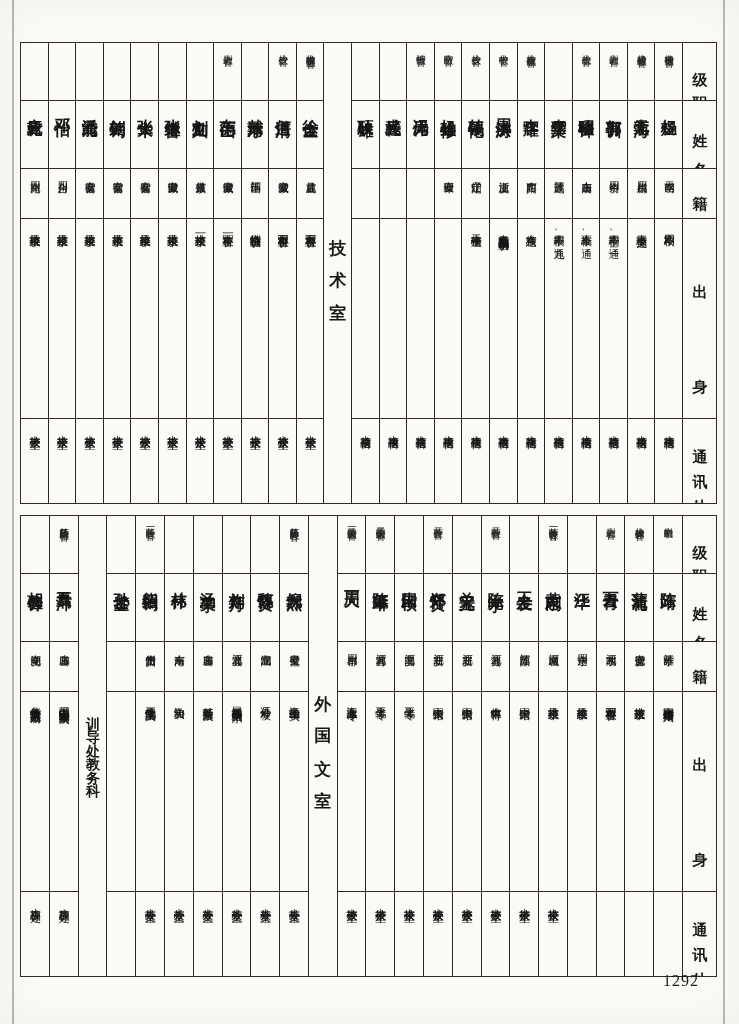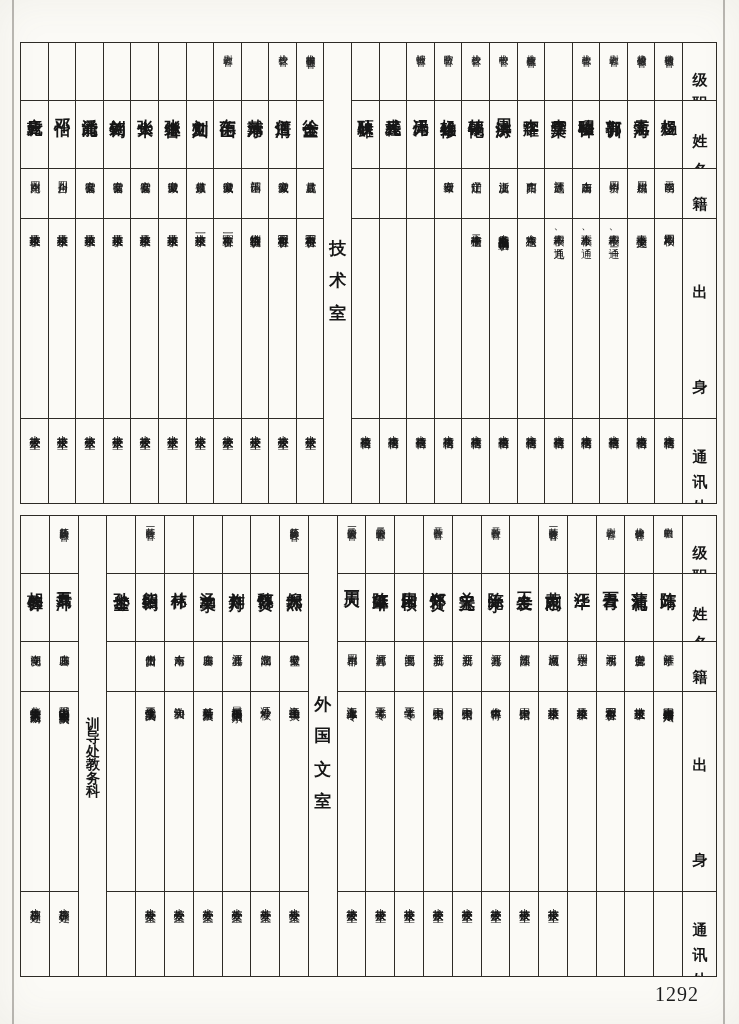--- a/index.html
+++ b/index.html
@@ -40,21 +40,21 @@
   .addr{font-size:11px;line-height:13px;letter-spacing:1px;padding-top:7px;}
   .hcell{font-size:15px;font-weight:700;justify-content:space-around;letter-spacing:0;}
   .col.section{justify-content:center;}
   .section-cell{
     flex:1 1 auto;display:flex;writing-mode:vertical-rl;text-orientation:upright;
     flex-direction:row;align-items:center;justify-content:center;
     font-weight:700;border-bottom:none;overflow:hidden;
   }
   .section-cell.gap-wide span{font-size:17px;letter-spacing:1.9em;}
   .section-cell.gap-narrow span{font-size:14px;letter-spacing:.95em;}
-  .pagenum{position:absolute;right:40px;bottom:18px;font-size:20px;letter-spacing:1px;color:#1c1c1c;}
+  .pagenum{position:absolute;right:40px;bottom:34px;font-size:16px;letter-spacing:1px;color:#1c1c1c;}
 </style>
 </head>
 <body>
 
 <div class="page">
   <div class="edge left"></div>
   <div class="edge right"></div>
   <div class="content">
     <div class="roster" id="table-0">
         <div class="col header">

